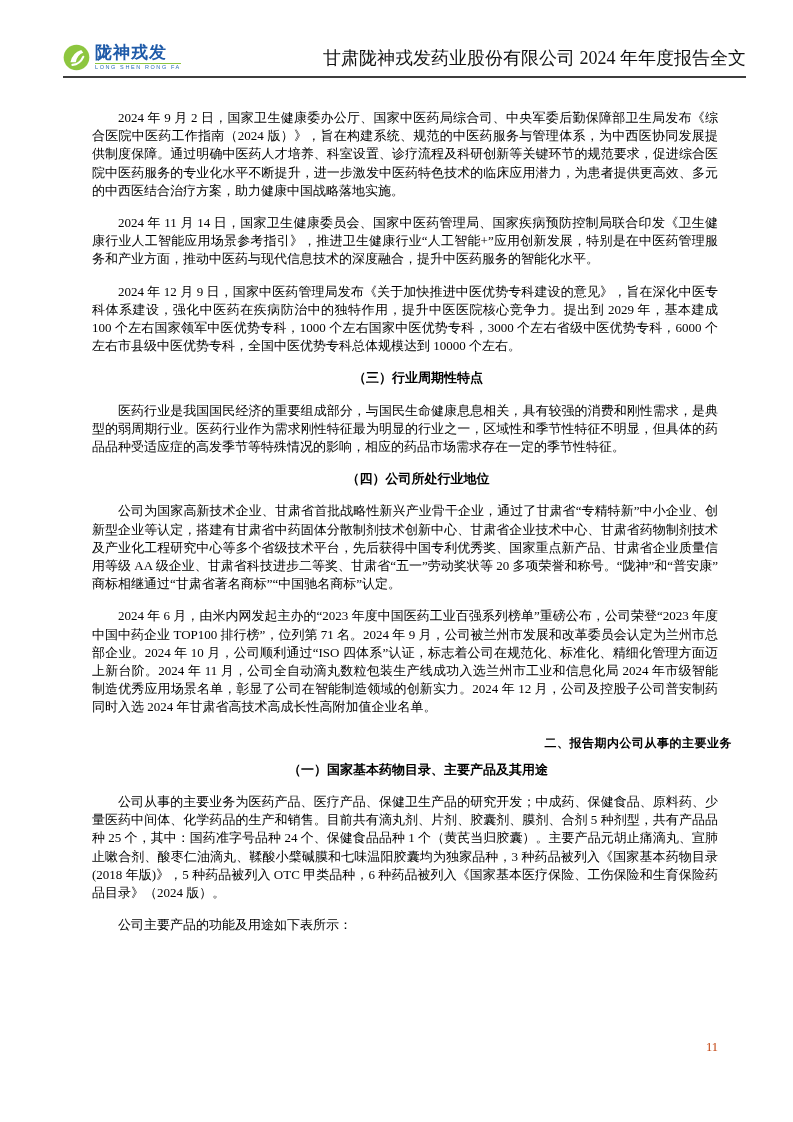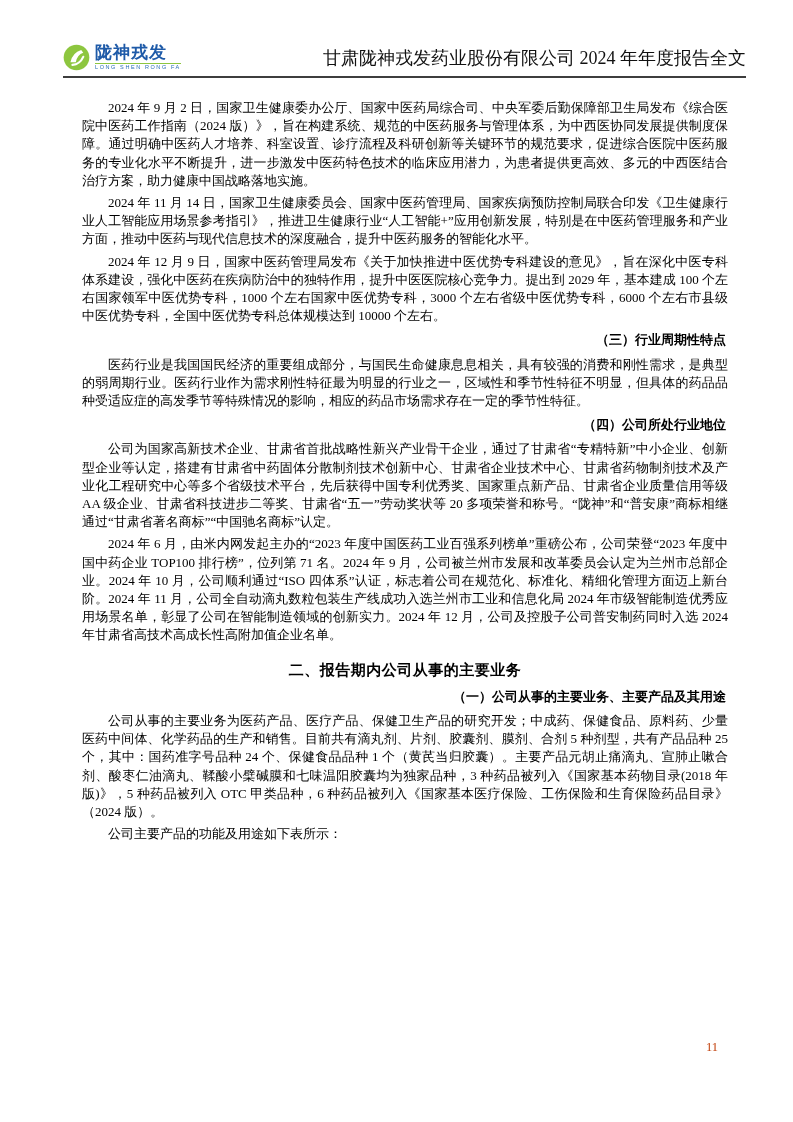--- a/index.html
+++ b/index.html
@@ -34,31 +34,31 @@
   }
   .report-title{
     font-size:18px;color:#111;padding-bottom:1px;white-space:nowrap;
   }
   
   .doc{
     position:absolute;left:70px;top:95px;width:654px;
     font-size:13px;line-height:18.2px;
     text-align:justify;
   }
-  .doc p{margin:4px;text-indent:2em;}
+  .doc p{margin:14px;text-indent:2em;}
   .doc p.flush{text-indent:0;}
   .doc h3{
     margin:6px;font-size:13px;line-height:18.2px;text-indent:2em;
     font-family:"Liberation Sans","DejaVu Sans",sans-serif;
-    font-weight:bold;text-align:right;
+    font-weight:bold;text-align:center;
   }
   .doc h2{
-    margin:13px 0 1px 0;font-size:15px;line-height:24px;text-indent:0;
+    margin:13px 0 1px 0;font-size:12px;line-height:24px;text-indent:0;
     font-family:"Liberation Sans","DejaVu Sans",sans-serif;
-    font-weight:bold;text-align:center;letter-spacing:0.5px;
+    font-weight:bold;text-align:right;letter-spacing:0.5px;
   }
   
   .page-number{
     position:absolute;left:698px;top:1040px;width:30px;
     font-size:12.5px;color:#c2410c;text-align:left;
   }
 </style>
 </head>
 <body>
 
@@ -84,20 +84,20 @@
   <main class="doc">
     <p>2024 年 9 月 2 日，国家卫生健康委办公厅、国家中医药局综合司、中央军委后勤保障部卫生局发布《综合医院中医药工作指南（2024 版）》，旨在构建系统、规范的中医药服务与管理体系，为中西医协同发展提供制度保障。通过明确中医药人才培养、科室设置、诊疗流程及科研创新等关键环节的规范要求，促进综合医院中医药服务的专业化水平不断提升，进一步激发中医药特色技术的临床应用潜力，为患者提供更高效、多元的中西医结合治疗方案，助力健康中国战略落地实施。</p>
     <p>2024 年 11 月 14 日，国家卫生健康委员会、国家中医药管理局、国家疾病预防控制局联合印发《卫生健康行业人工智能应用场景参考指引》，推进卫生健康行业“人工智能+”应用创新发展，特别是在中医药管理服务和产业方面，推动中医药与现代信息技术的深度融合，提升中医药服务的智能化水平。</p>
     <p>2024 年 12 月 9 日，国家中医药管理局发布《关于加快推进中医优势专科建设的意见》，旨在深化中医专科体系建设，强化中医药在疾病防治中的独特作用，提升中医医院核心竞争力。提出到 2029 年，基本建成 100 个左右国家领军中医优势专科，1000 个左右国家中医优势专科，3000 个左右省级中医优势专科，6000 个左右市县级中医优势专科，全国中医优势专科总体规模达到 10000 个左右。</p>
     <h3>（三）行业周期性特点</h3>
     <p>医药行业是我国国民经济的重要组成部分，与国民生命健康息息相关，具有较强的消费和刚性需求，是典型的弱周期行业。医药行业作为需求刚性特征最为明显的行业之一，区域性和季节性特征不明显，但具体的药品品种受适应症的高发季节等特殊情况的影响，相应的药品市场需求存在一定的季节性特征。</p>
     <h3>（四）公司所处行业地位</h3>
     <p>公司为国家高新技术企业、甘肃省首批战略性新兴产业骨干企业，通过了甘肃省“专精特新”中小企业、创新型企业等认定，搭建有甘肃省中药固体分散制剂技术创新中心、甘肃省企业技术中心、甘肃省药物制剂技术及产业化工程研究中心等多个省级技术平台，先后获得中国专利优秀奖、国家重点新产品、甘肃省企业质量信用等级 AA 级企业、甘肃省科技进步二等奖、甘肃省“五一”劳动奖状等 20 多项荣誉和称号。“陇神”和“普安康”商标相继通过“甘肃省著名商标”“中国驰名商标”认定。</p>
     <p>2024 年 6 月，由米内网发起主办的“2023 年度中国医药工业百强系列榜单”重磅公布，公司荣登“2023 年度中国中药企业 TOP100 排行榜”，位列第 71 名。2024 年 9 月，公司被兰州市发展和改革委员会认定为兰州市总部企业。2024 年 10 月，公司顺利通过“ISO 四体系”认证，标志着公司在规范化、标准化、精细化管理方面迈上新台阶。2024 年 11 月，公司全自动滴丸数粒包装生产线成功入选兰州市工业和信息化局 2024 年市级智能制造优秀应用场景名单，彰显了公司在智能制造领域的创新实力。2024 年 12 月，公司及控股子公司普安制药同时入选 2024 年甘肃省高技术高成长性高附加值企业名单。</p>
     <h2>二、报告期内公司从事的主要业务</h2>
-    <h3>（一）公司从事的主要业务、主要产品及其用途</h3>
+    <h3>（一）国家基本药物目录、主要产品及其用途</h3>
     <p>公司从事的主要业务为医药产品、医疗产品、保健卫生产品的研究开发；中成药、保健食品、原料药、少量医药中间体、化学药品的生产和销售。目前共有滴丸剂、片剂、胶囊剂、膜剂、合剂 5 种剂型，共有产品品种 25 个，其中：国药准字号品种 24 个、保健食品品种 1 个（黄芪当归胶囊）。主要产品元胡止痛滴丸、宣肺止嗽合剂、酸枣仁油滴丸、鞣酸小檗碱膜和七味温阳胶囊均为独家品种，3 种药品被列入《国家基本药物目录(2018 年版)》，5 种药品被列入 OTC 甲类品种，6 种药品被列入《国家基本医疗保险、工伤保险和生育保险药品目录》（2024 版）。</p>
     <p>公司主要产品的功能及用途如下表所示：</p>
   </main>
 
   <div class="page-number">11</div>
 
 </div>
 
 </body></html>

